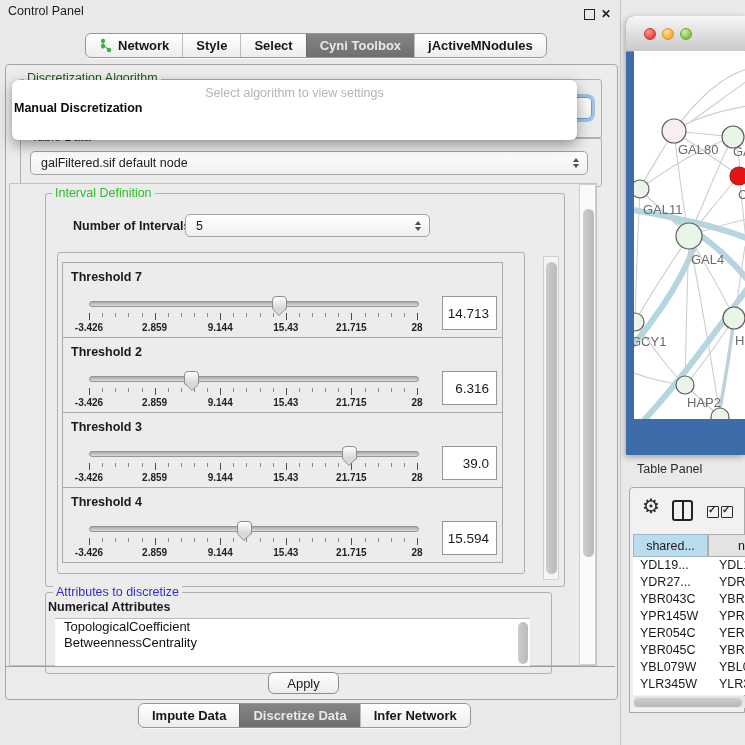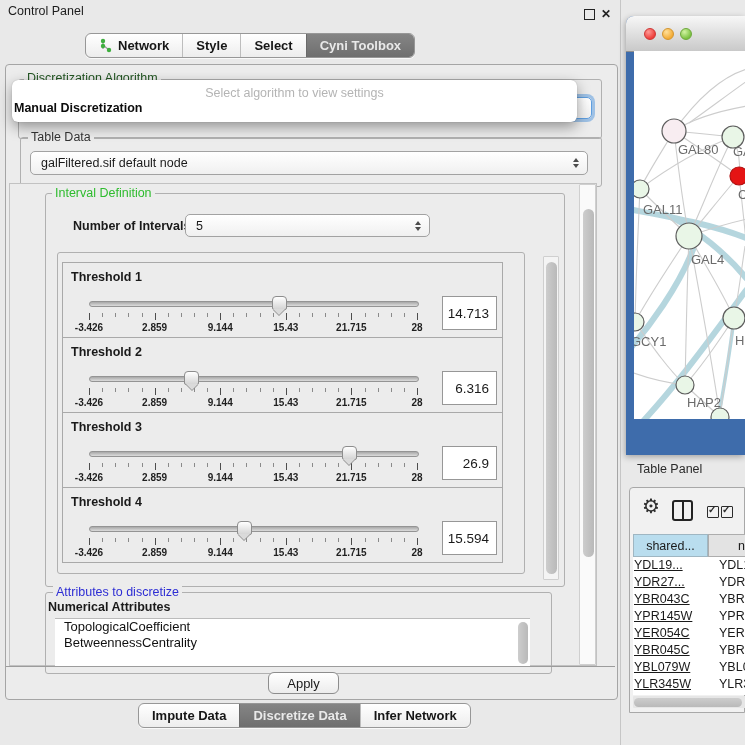--- a/index.html
+++ b/index.html
@@ -41,40 +41,40 @@
            font-size:13.5px;text-align:right;line-height:33px;padding-right:7px;box-sizing:border-box;}
   
   .sb-track{position:absolute;background:#f4f4f4;border:1px solid #cfcfcf;border-radius:1px;box-sizing:border-box;}
   .sb-thumb{position:absolute;background:linear-gradient(90deg,#cdcdcd,#b9b9b9);border-radius:6px;}
   .sb-thumb.h{background:linear-gradient(#cdcdcd,#b9b9b9);}
   
   #attr-list{position:absolute;left:55px;top:618px;width:475px;height:48px;background:#ffffff;
              border-top:1px solid #bbb;overflow:hidden;}
   #attr-list .li{font-size:13px;line-height:16px;padding-left:9px;white-space:nowrap;color:#111;}
   
-  #algo-popup{position:absolute;left:12px;top:80px;width:565px;height:42px;background:#ffffff;border-radius:6px;
+  #algo-popup{position:absolute;left:12px;top:80px;width:565px;height:60px;background:#ffffff;border-radius:6px;
               box-shadow:0 5px 14px rgba(0,0,0,.38),0 0 1px rgba(0,0,0,.3);z-index:30;}
   #algo-popup .ph{position:absolute;left:0;right:0;top:6px;text-align:center;color:#b4b4b4;font-size:12.5px;}
   #algo-popup .opt{position:absolute;left:2px;font-size:12.5px;white-space:nowrap;color:#0c0c0c;}
   
   #net-win{position:absolute;left:626px;top:16px;width:119px;height:439px;background:#3e6cab;border-radius:8px 0 0 0;
            box-shadow:-1px 2px 6px rgba(0,0,0,.3);}
   #net-title{position:absolute;left:0;top:0;width:119px;height:35px;border-radius:8px 0 0 0;
              background:linear-gradient(#f7f7f7,#c9c9c9);border-bottom:1px solid #8f8f8f;}
   .tl{position:absolute;top:12px;width:12px;height:12px;border-radius:50%;box-sizing:border-box;}
   #net-canvas{position:absolute;left:8px;top:35px;width:126px;height:368px;background:#ffffff;overflow:hidden;}
   #net-canvas svg text{font-family:"Liberation Sans",sans-serif;font-size:13px;fill:#6b6b6b;}
   
   #tp-box{position:absolute;left:629px;top:487px;width:116px;height:226px;background:#f1f1f1;
           border:1px solid #a8a8a8;border-radius:4px 0 0 0;box-sizing:border-box;}
   .tp-hcell{position:absolute;top:46px;height:23px;font-size:12.5px;display:flex;align-items:center;justify-content:center;
             box-sizing:border-box;border:1px solid #9fb6c2;}
   #tp-rows{position:absolute;left:3px;top:69px;width:113px;height:138px;background:#ffffff;overflow:hidden;}
   .tp-row{position:relative;height:17px;font-size:12.5px;line-height:17px;white-space:nowrap;}
-  .tp-c1{position:absolute;left:1px;text-decoration:underline;}
+  .tp-c1{position:absolute;left:7px;}
   .tp-c2{position:absolute;left:86px;}
   .chk{display:inline-block;width:10px;height:10px;border:1.6px solid #2b2b2b;border-radius:1px;position:relative;margin-right:2px;}
   .chk::after{content:"✓";position:absolute;left:0px;top:-3px;font-size:10px;font-weight:bold;color:#2b2b2b;}
   .win-btn{position:absolute;top:7px;font-size:12px;color:#222;}
 </style>
 </head>
 <body>
 
 <div id="screen">
 
@@ -96,20 +96,23 @@
       </div>
       <div class="seg">
         <span>Style</span>
       </div>
       <div class="seg">
         <span>Select</span>
       </div>
       <div class="seg sel">
         <span>Cyni Toolbox</span>
       </div>
+      <div class="seg">
+        <span>jActiveMNodules</span>
+      </div>
     </div>
 
   <div class="abs" style="left:5px;top:64px;width:611px;height:634px;border:1px solid #a5a5a5;border-radius:4px;background:#ececec;"></div>
 
   <div class="group" style="left:18px;top:79px;width:582px;height:58px;"></div>
   <div class="gtitle" style="left:24px;top:72px;color:#225522;">Discretization Algorithm</div>
 
   <div class="combo" style="left:28px;top:97px;width:564px;height:22px;box-shadow:0 0 0 3px rgba(95,159,224,.55);border-color:#5f9fe0;z-index:5;"></div>
 
   <div id="algo-popup">
@@ -138,21 +141,21 @@
     <span class="arrows">
         <span class="arr-up"></span>
         <span class="arr-dn"></span>
       </span>
   </div>
 
   <div class="group" style="left:57px;top:252px;width:466px;height:320px;"></div>
 
   <div id="th-body">
       <div class="th-panel">
-        <div class="th-title">Threshold 1</div>
+        <div class="th-title">Threshold 7</div>
         <div class="groove"></div>
         <div class="tick major" style="left:26.0px"></div>
         <div class="tick minor" style="left:39.1px"></div>
         <div class="tick minor" style="left:52.2px"></div>
         <div class="tick minor" style="left:65.4px"></div>
         <div class="tick minor" style="left:78.5px"></div>
         <div class="tick major" style="left:91.6px"></div>
         <div class="tick minor" style="left:104.7px"></div>
         <div class="tick minor" style="left:117.8px"></div>
         <div class="tick minor" style="left:131.0px"></div>
@@ -249,21 +252,21 @@
         <div class="tick minor" style="left:327.8px"></div>
         <div class="tick minor" style="left:340.9px"></div>
         <div class="tick major" style="left:354.0px"></div>
         <div class="tlabel" style="left:26.0px">-3.426</div>
         <div class="tlabel" style="left:91.6px">2.859</div>
         <div class="tlabel" style="left:157.2px">9.144</div>
         <div class="tlabel" style="left:222.8px">15.43</div>
         <div class="tlabel" style="left:288.4px">21.715</div>
         <div class="tlabel" style="left:354.0px">28</div>
         <div class="thumb" style="left:278.6px"></div>
-        <div class="val-box">26.9</div>
+        <div class="val-box">39.0</div>
       </div>
       <div class="th-panel">
         <div class="th-title">Threshold 4</div>
         <div class="groove"></div>
         <div class="tick major" style="left:26.0px"></div>
         <div class="tick minor" style="left:39.1px"></div>
         <div class="tick minor" style="left:52.2px"></div>
         <div class="tick minor" style="left:65.4px"></div>
         <div class="tick minor" style="left:78.5px"></div>
         <div class="tick major" style="left:91.6px"></div>

